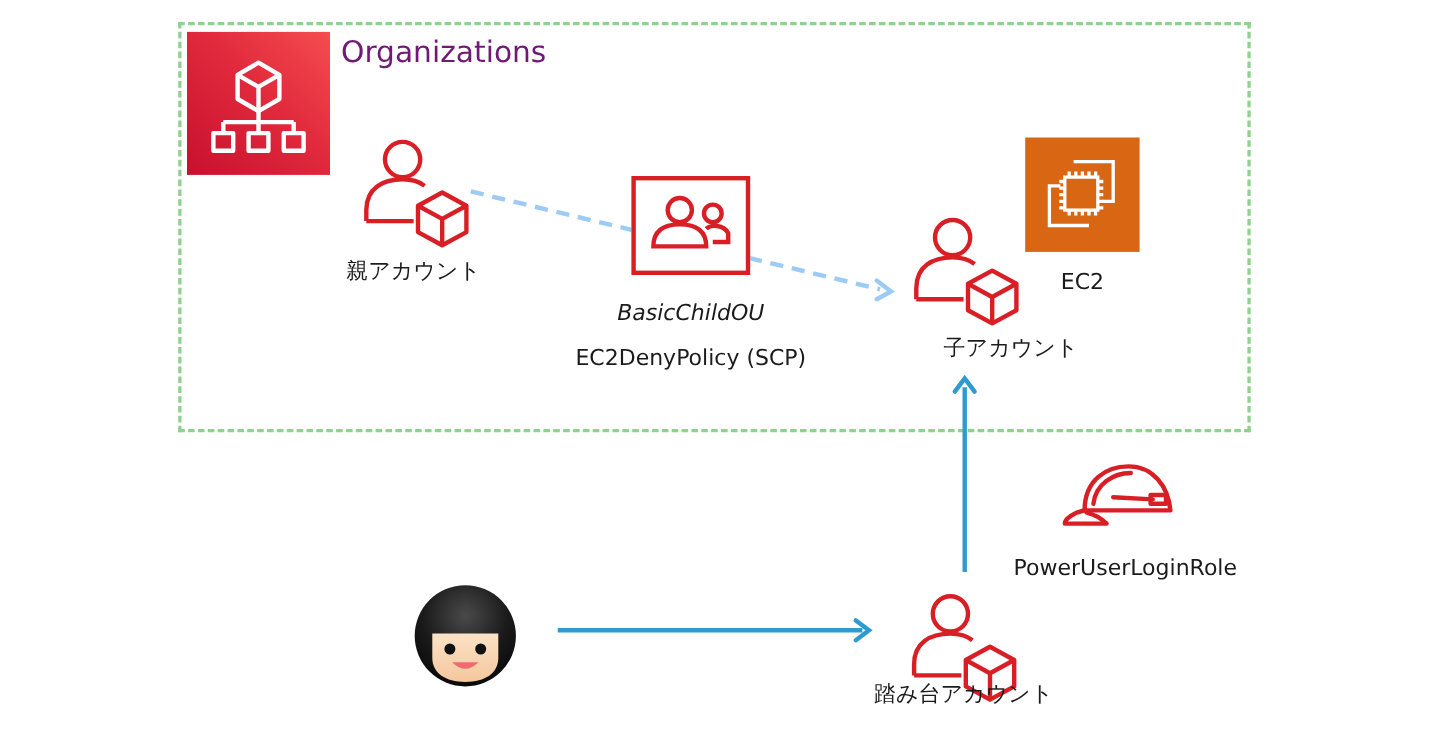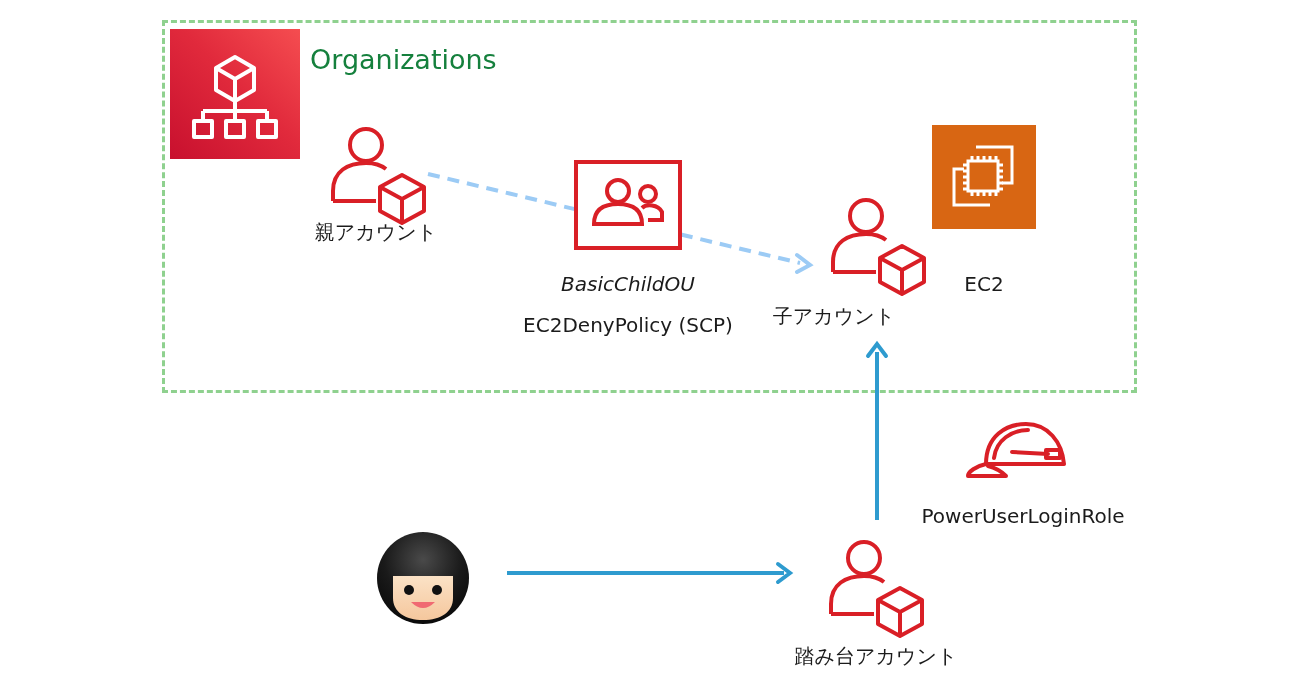--- a/index.html
+++ b/index.html
@@ -2,21 +2,21 @@
 <html><head>
   <meta charset="utf-8">
   <style>
     html, body { margin: 0; padding: 0; background: #ffffff; }
     body { width: 1300px; height: 683px; position: relative; overflow: hidden;
            font-family: "DejaVu Sans", "Liberation Sans", sans-serif; color: #1a1a1a; }
     .abs { position: absolute; }
     .label { position: absolute; font-size: 20px; white-space: nowrap; transform: translateX(-50%); color: #1b1b1b; }
     #org-box { position: absolute; left: 162px; top: 20px; width: 975px; height: 373px;
                border: 3px dashed #8fd18f; box-sizing: border-box; }
-    #org-title { left: 310px; top: 44px; font-size: 27px; transform: none; color: #15803d; }
+    #org-title { left: 310px; top: 32px; font-size: 27px; transform: none; color: #701a75; }
     #org-icon { left: 170px; top: 29px; width: 130px; height: 130px;
                 background: linear-gradient(45deg, #c8102e 0%, #e12a3c 55%, #f54d50 100%); }
     #ec2-icon { left: 932px; top: 125px; width: 104px; height: 104px; background: #d86613; }
     #ou-icon { left: 574px; top: 160px; width: 108px; height: 90px; border: 4px solid #d91f26; box-sizing: border-box; background: #fff; }
     svg { overflow: visible; }
   </style>
 </head>
 <body>
 
 <div id="org-box"></div>
@@ -50,21 +50,21 @@
 
 <div class="abs" style="left:328px;top:125px;">
   <svg width="100" height="100" viewBox="0 0 100 100" fill="none" stroke="#d91f26" stroke-width="4" stroke-linejoin="round">
     <circle cx="38" cy="20" r="16"></circle>
     <path d="M5 76 L5 66 C5 46 20 38 38 38 C46 38 53 40 58 44"></path>
     <path d="M5 76 L48 76"></path>
     <path d="M74 50 L96 62 L96 86 L74 98 L52 86 L52 62 Z"></path>
     <path d="M52 62 L74 74 L96 62 M74 74 L74 98"></path>
   </svg>
 </div>
-<div class="label" style="left:376px;top:219px;">親アカウント</div>
+<div class="label" style="left:376px;top:233px;">親アカウント</div>
 
 <div class="abs" id="ou-icon">
   <svg width="100" height="82" viewBox="0 0 100 82" fill="none" stroke="#d91f26" stroke-width="4">
     <circle cx="40" cy="27" r="11"></circle>
     <path d="M16 60 C16 45 26 40 40 40 C54 40 64 45 64 60 Z"></path>
     <circle cx="70" cy="30" r="8"></circle>
     <path d="M64 44 C68 40 80 40 84 48 L84 56 L70 56"></path>
   </svg>
 </div>
 <div class="label" style="left:628px;top:272px;font-style:italic;">BasicChildOU</div>
@@ -74,32 +74,32 @@
   <svg width="104" height="104" viewBox="0 0 104 104" fill="none" stroke="#fff" stroke-width="3">
     <path d="M44 22 L80 22 L80 58 L70 58"></path>
     <path d="M58 80 L22 80 L22 44 L32 44"></path>
     <rect x="36" y="36" width="30" height="30"></rect>
     <path d="M40 36 v-5 M46 36 v-5 M52 36 v-5 M58 36 v-5 M64 36 v-5
              M40 66 v5 M46 66 v5 M52 66 v5 M58 66 v5 M64 66 v5
              M36 40 h-5 M36 46 h-5 M36 52 h-5 M36 58 h-5 M36 64 h-5
              M66 40 h5 M66 46 h5 M66 52 h5 M66 58 h5 M66 64 h5"></path>
   </svg>
 </div>
-<div class="label" style="left:984px;top:244px;margin-top:28px;">EC2</div>
+<div class="label" style="left:984px;top:244px;">EC2</div>
 
 <div class="abs" style="left:828px;top:196px;">
   <svg width="100" height="100" viewBox="0 0 100 100" fill="none" stroke="#d91f26" stroke-width="4" stroke-linejoin="round">
     <circle cx="38" cy="20" r="16"></circle>
     <path d="M5 76 L5 66 C5 46 20 38 38 38 C46 38 53 40 58 44"></path>
     <path d="M5 76 L48 76"></path>
     <path d="M74 50 L96 62 L96 86 L74 98 L52 86 L52 62 Z"></path>
     <path d="M52 62 L74 74 L96 62 M74 74 L74 98"></path>
   </svg>
 </div>
-<div class="label" style="left:834px;top:303px;text-align:center;">子アカウント</div>
+<div class="label" style="left:919px;top:303px;text-align:center;">子アカウント</div>
 
 <div class="abs" style="left:962px;top:418px;">
   <svg width="112" height="66" viewBox="0 0 112 66" fill="none" stroke="#d91f26" stroke-width="4" stroke-linecap="round" stroke-linejoin="round">
     <path d="M24 46 C24 18 44 6 64 6 C86 6 100 24 102 46 L24 46"></path>
     <path d="M32 40 C34 22 50 12 66 12"></path>
     <path d="M50 34 L86 36"></path>
     <rect x="84" y="32" width="14" height="8"></rect>
     <path d="M24 46 C14 48 6 54 6 58 L44 58 C40 54 34 50 26 48"></path>
   </svg>
 </div>
@@ -128,13 +128,13 @@
 
 <div class="abs" style="left:826px;top:538px;">
   <svg width="100" height="100" viewBox="0 0 100 100" fill="none" stroke="#d91f26" stroke-width="4" stroke-linejoin="round">
     <circle cx="38" cy="20" r="16"></circle>
     <path d="M5 76 L5 66 C5 46 20 38 38 38 C46 38 53 40 58 44"></path>
     <path d="M5 76 L48 76"></path>
     <path d="M74 50 L96 62 L96 86 L74 98 L52 86 L52 62 Z"></path>
     <path d="M52 62 L74 74 L96 62 M74 74 L74 98"></path>
   </svg>
 </div>
-<div class="label" style="left:876px;top:643px;">踏み台アカウント</div>
+<div class="label" style="left:876px;top:617px;">踏み台アカウント</div>
 
 </body></html>

